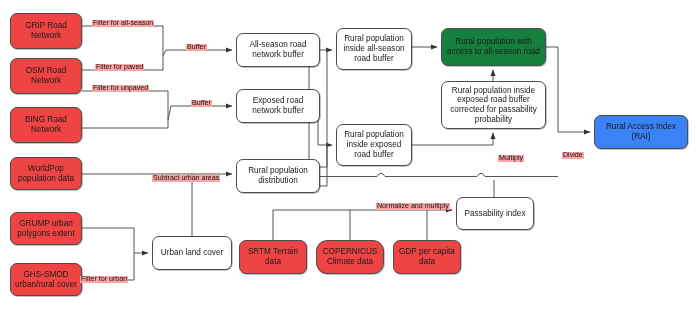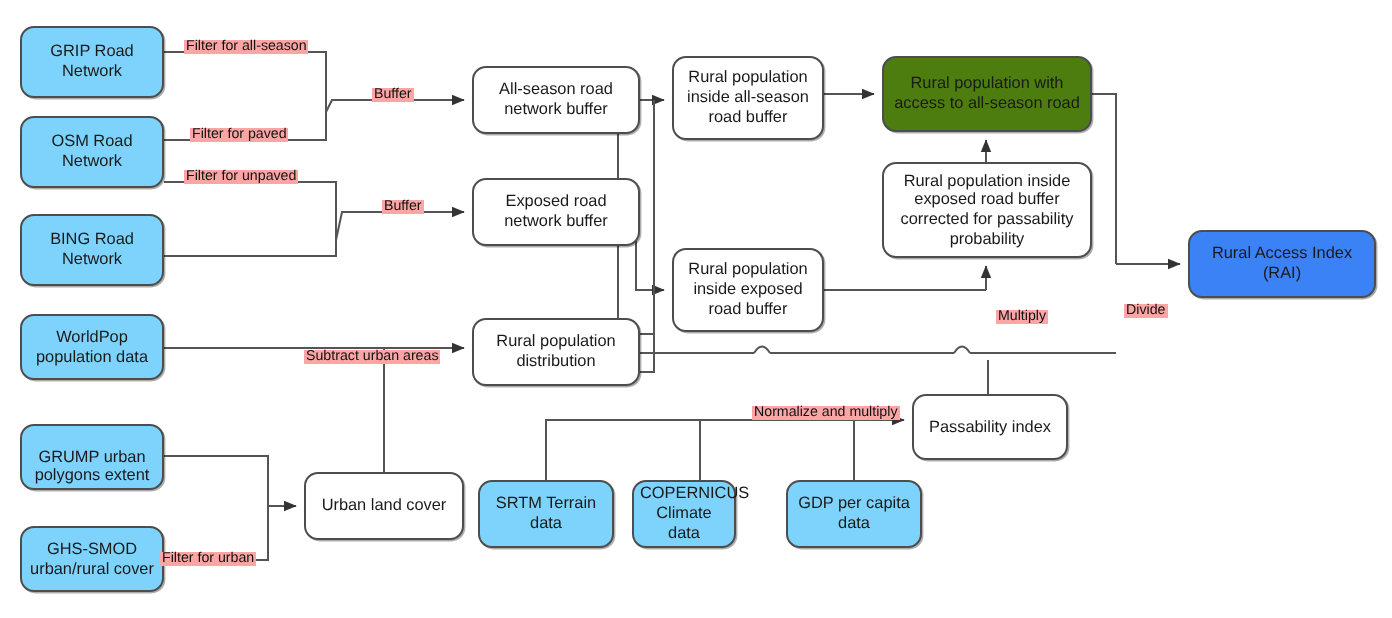--- a/index.html
+++ b/index.html
@@ -31,23 +31,23 @@
     align-items: center;
     justify-content: center;
     text-align: center;
     line-height: 1.18;
     color: #1a1a1a;
     font-size: 8.2px;
     padding: 1px 3px;
     background: #ffffff;
     box-shadow: 0.7px 0.7px 0 rgba(0,0,0,0.32);
   }
-  .node.source { background: #7dd3fc; }
+  .node.source { background: #ef4444; }
   .node.process { background: #ffffff; }
-  .node.result { background: #4d7c0f; }
+  .node.result { background: #15803d; }
   .node.final  { background: #3b82f6; }
   .node .txt { display: block; width: 100%; }
   .edge-label {
     position: absolute;
     font-size: 7.1px;
     color: #111111;
     background: #fca5a5;
     white-space: nowrap;
     padding: 0 1px;
     line-height: 1;
@@ -125,21 +125,21 @@
     </div>
   <div class="node source" style="left:10px;top:58px;width:72px;height:36px;">
       <span class="txt">OSM Road Network</span>
     </div>
   <div class="node source" style="left:10px;top:107px;width:72px;height:36px;">
       <span class="txt">BING Road Network</span>
     </div>
   <div class="node source" style="left:10px;top:157px;width:72px;height:33px;">
       <span class="txt">WorldPop population data</span>
     </div>
-  <div class="node source" style="left:10px;top:212px;width:72px;height:33px;align-items:flex-end;">
+  <div class="node source" style="left:10px;top:212px;width:72px;height:33px;">
       <span class="txt">GRUMP urban polygons extent</span>
     </div>
   <div class="node source" style="left:10px;top:263px;width:72px;height:33px;">
       <span class="txt">GHS-SMOD urban/rural cover</span>
     </div>
 
   <div class="node process" style="left:236px;top:33px;width:84px;height:34px;">
       <span class="txt">All-season road network buffer</span>
     </div>
   <div class="node process" style="left:236px;top:89px;width:84px;height:34px;">
@@ -164,21 +164,21 @@
   <div class="node result" style="left:441px;top:28px;width:105px;height:38px;">
       <span class="txt">Rural population with access to all-season road</span>
     </div>
   <div class="node process" style="left:456px;top:197px;width:78px;height:33px;">
       <span class="txt">Passability index</span>
     </div>
 
   <div class="node source" style="left:239px;top:240px;width:68px;height:34px;">
       <span class="txt">SRTM Terrain data</span>
     </div>
-  <div class="node source" style="left:316px;top:240px;width:52px;height:34px;">
+  <div class="node source" style="left:316px;top:240px;width:68px;height:34px;border-radius:11px;">
       <span class="txt">COPERNICUS Climate data</span>
     </div>
   <div class="node source" style="left:393px;top:240px;width:68px;height:34px;">
       <span class="txt">GDP per capita data</span>
     </div>
 
   <div class="node final" style="left:594px;top:115px;width:94px;height:34px;">
       <span class="txt">Rural Access Index (RAI)</span>
     </div>
 

